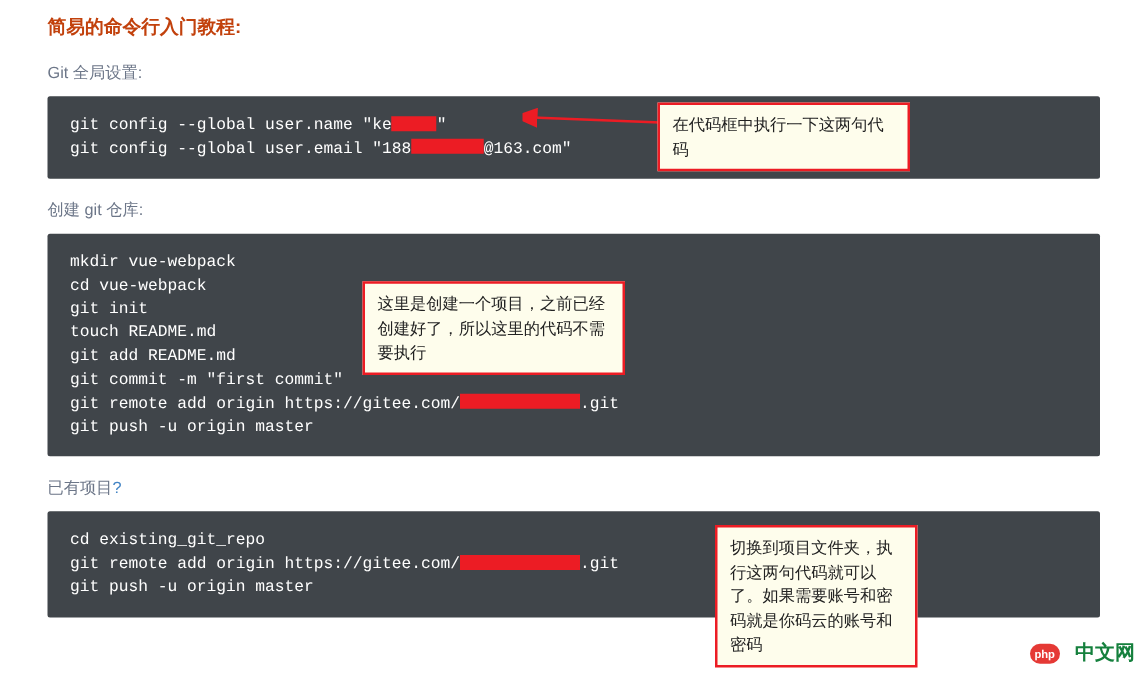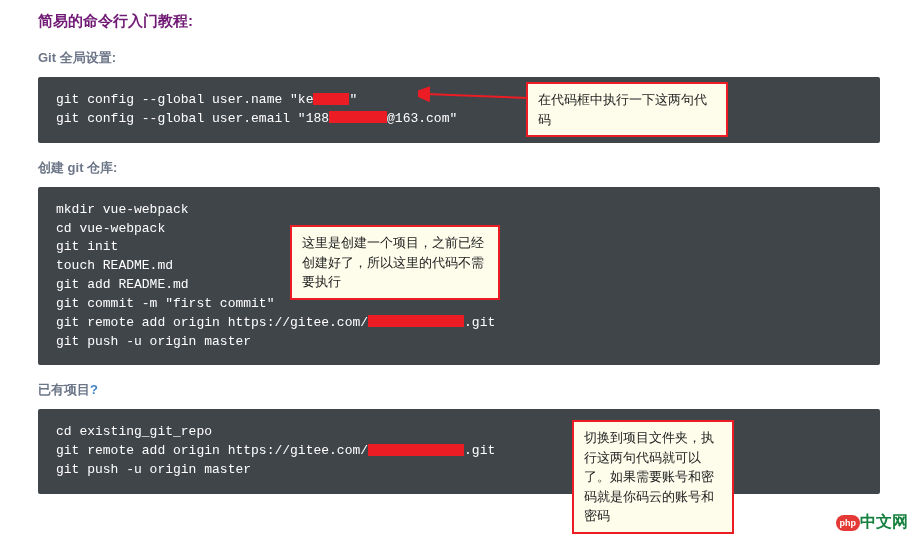--- a/index.html
+++ b/index.html
@@ -8,31 +8,30 @@
       background: #ffffff;
       width: 918px;
       height: 539px;
       position: relative;
       overflow: hidden;
     }
     .page {
       padding: 12px 38px 12px 38px;
     }
     .title {
-      color: #701a75;
+      color: #c2410c;
       font-size: 15px;
       font-weight: 600;
       margin-bottom: 18px;
     }
     .section-label {
       color: #6c7688;
       font-size: 13px;
       margin-bottom: 10px;
       margin-top: 6px;
-      font-weight: bold;
     }
     .code-block {
       background: #40454a;
       color: #ffffff;
       border-radius: 2px;
       padding: 14px 18px;
       font-family: "Courier New", Consolas, monospace;
       font-size: 13px;
       line-height: 1.45;
       margin-bottom: 16px;
@@ -69,21 +68,21 @@
       position: absolute;
       z-index: 4;
     }
     .link-q { color: #4183c4; }
     .watermark {
       position: absolute;
       right: 10px;
       bottom: 6px;
       display: flex;
       align-items: center;
-      gap: 0;
+      gap: 12px;
       z-index: 10;
     }
     .wm-logo {
       background: #e53935;
       color: #fff;
       font-size: 9px;
       font-weight: bold;
       padding: 3px 4px;
       border-radius: 8px;
     }

